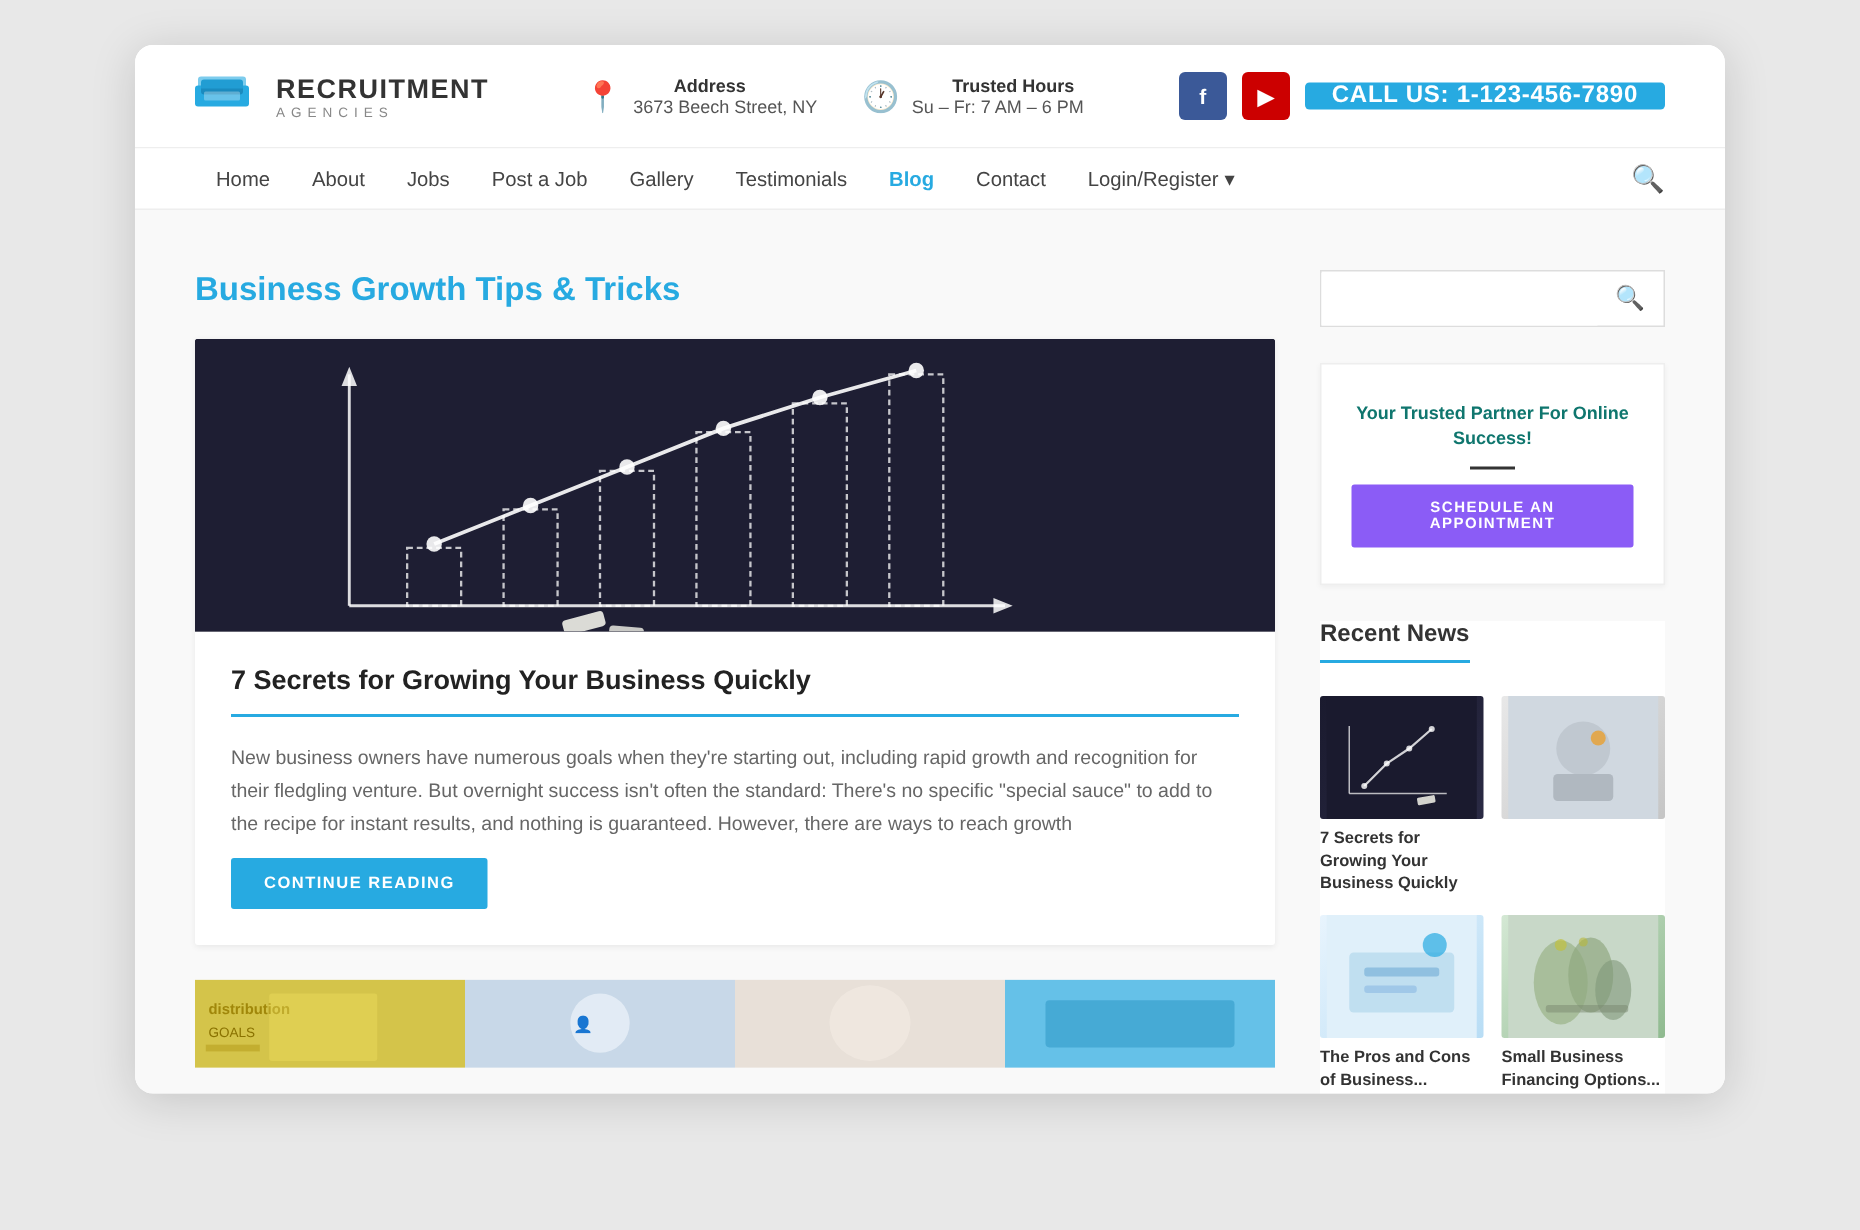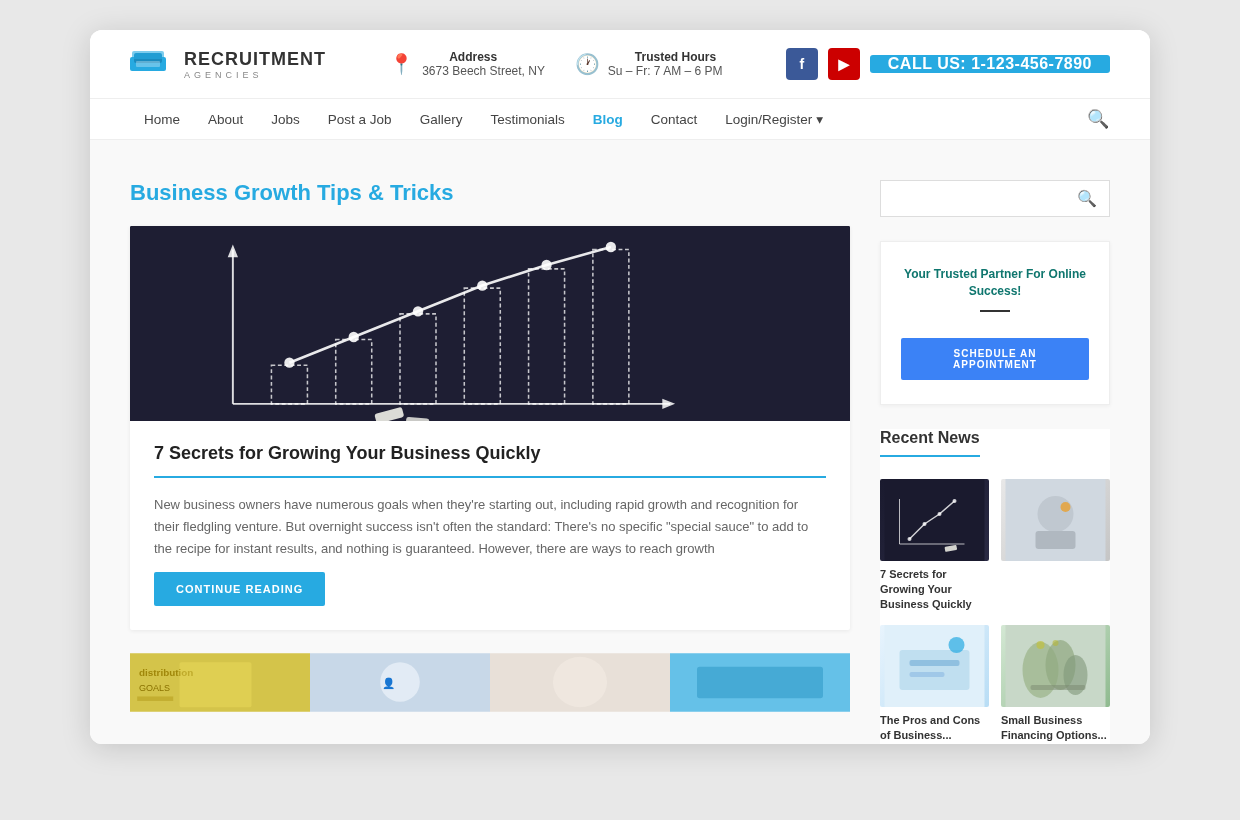--- a/index.html
+++ b/index.html
@@ -270,32 +270,31 @@
       background: #333;
       margin: 10px auto;
     }
     .widget-desc {
       font-size: 12px;
       color: #666;
       line-height: 1.6;
       margin-bottom: 18px;
     }
     .schedule-btn {
-      background: #3b82f6;
+      background: #8b5cf6;
       color: #fff;
       border: none;
       padding: 10px 16px;
       font-size: 10px;
       font-weight: 700;
       letter-spacing: 1px;
       cursor: pointer;
       border-radius: 2px;
       text-transform: uppercase;
       width: 100%;
-      margin-top: 16px;
     }
     .recent-news {
       background: #fff;
       padding: 0;
     }
     .recent-news-title {
       font-size: 16px;
       font-weight: 700;
       color: #333;
       margin-bottom: 8px;

